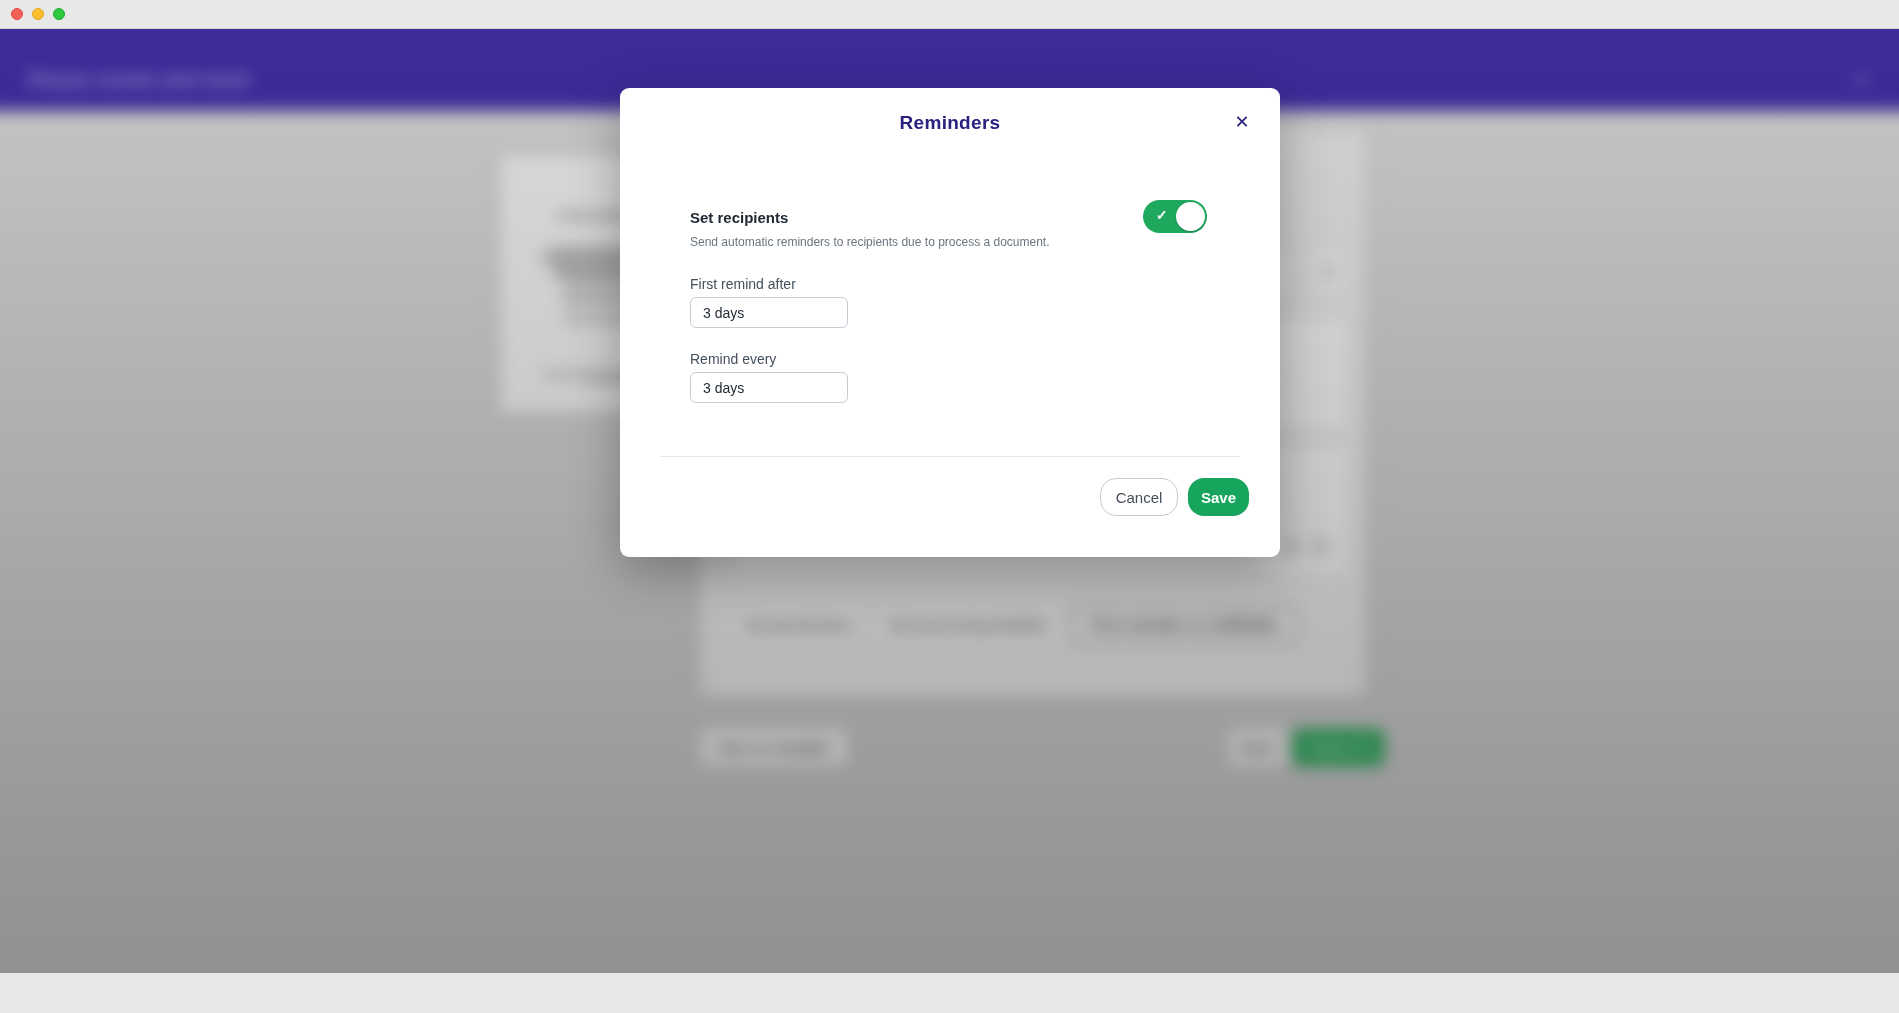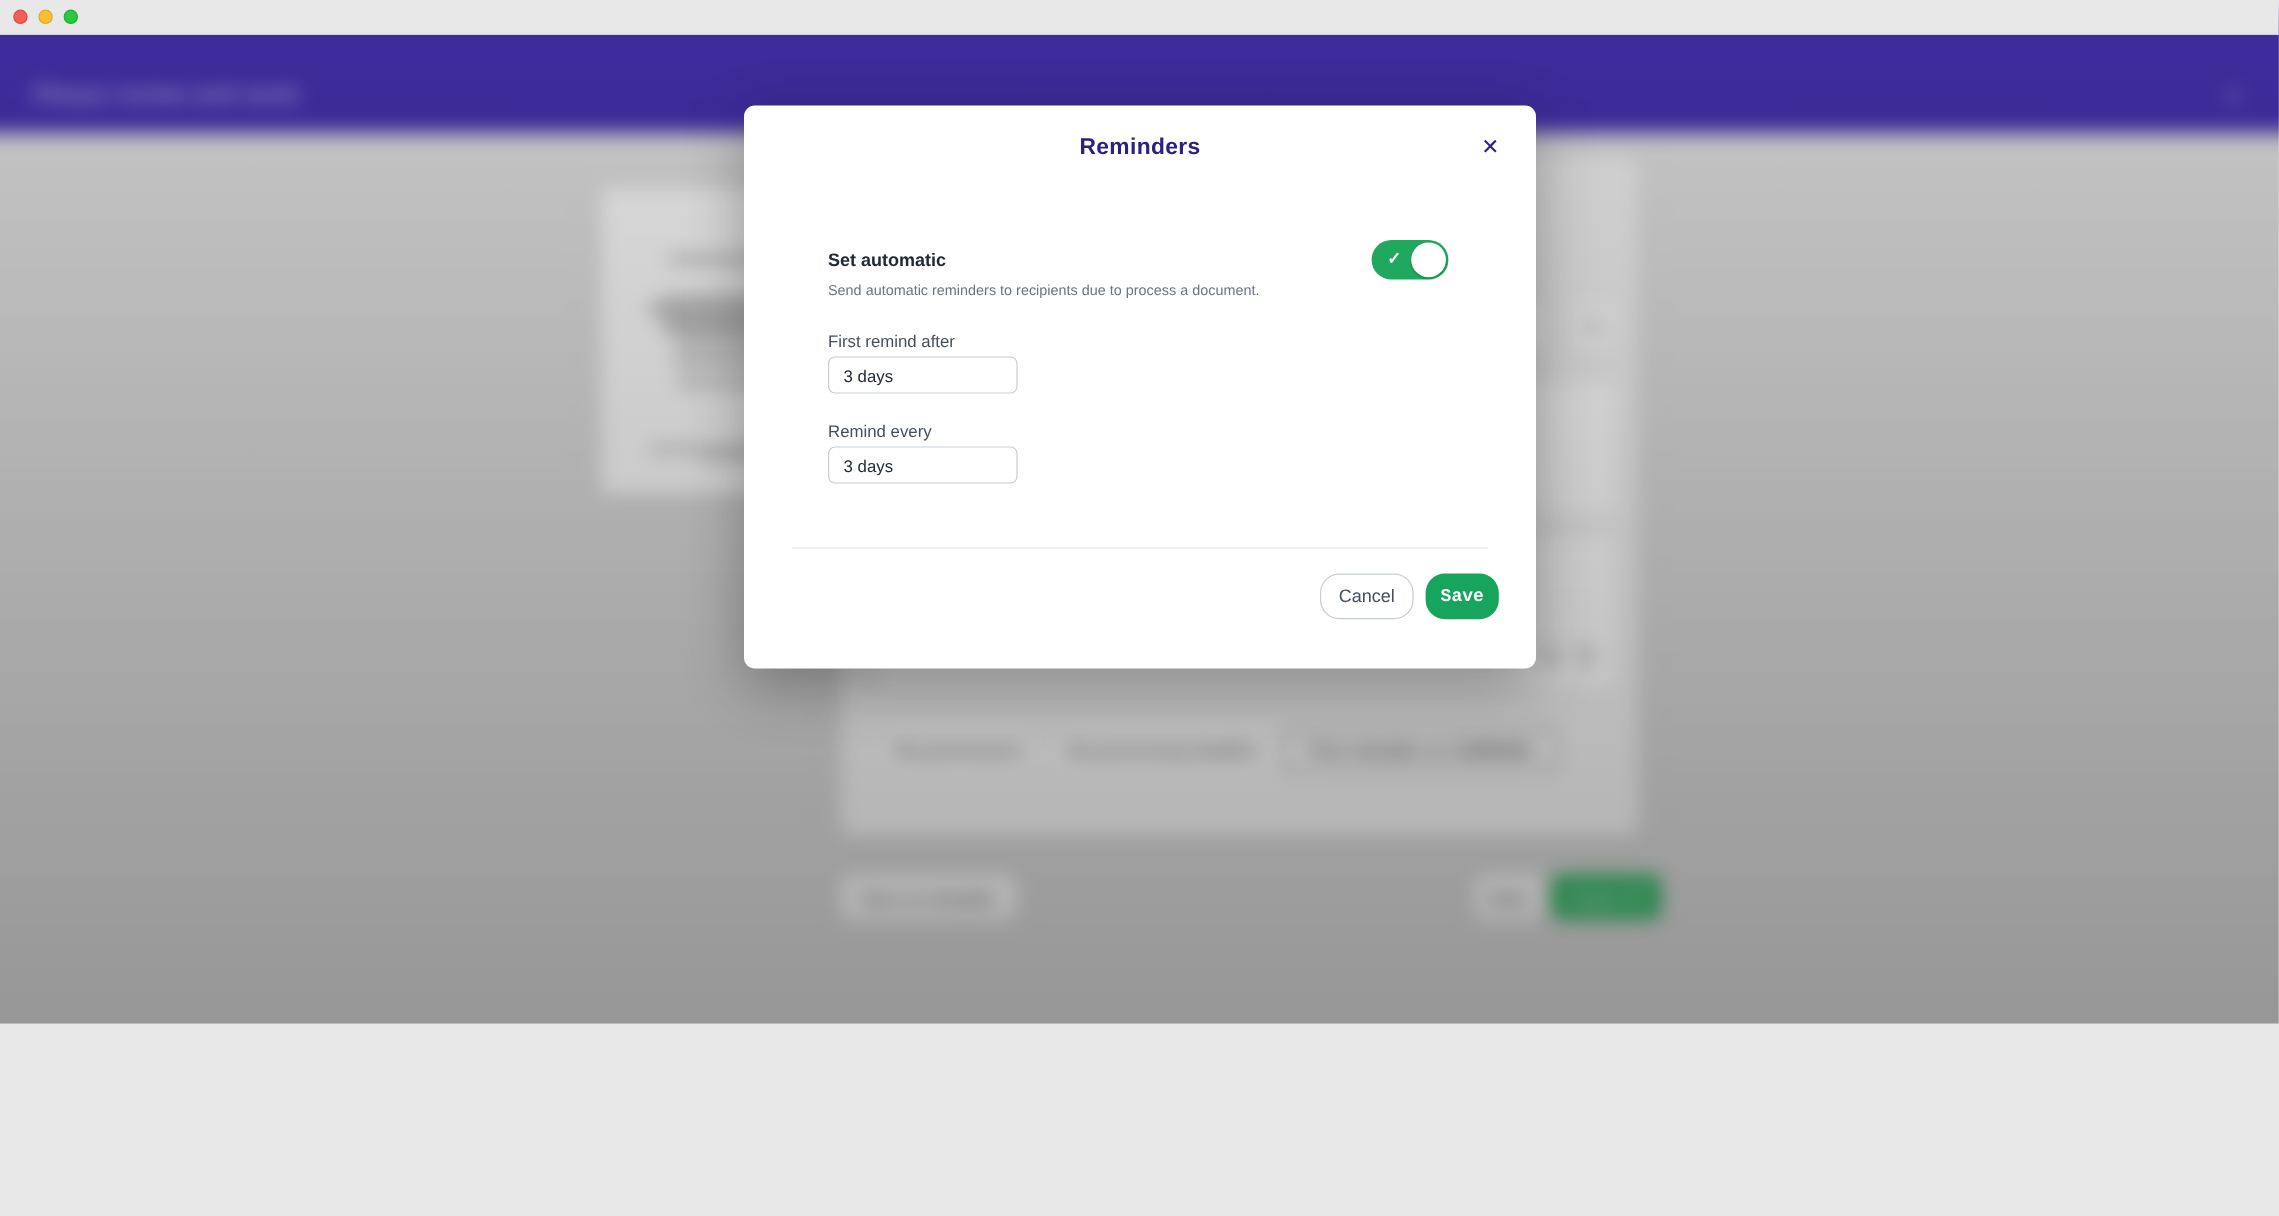--- a/index.html
+++ b/index.html
@@ -1,18 +1,18 @@
 <!DOCTYPE html>
 <html><head>
 <meta charset="utf-8">
 <style>
   * { margin:0; padding:0; box-sizing:border-box; }
   html,body { width:1899px; height:1013px; overflow:hidden; background:#e8e8e8;
               font-family:"Liberation Sans", sans-serif; }
-  .stage { position:relative; width:1899px; height:853px; overflow:hidden; }
+  .stage { position:relative; width:1899px; height:973px; overflow:hidden; }
 
   
   .titlebar { position:absolute; left:0; top:0; width:100%; height:29px;
               background:#e8e8e8; border-bottom:1px solid #d6d6d6; z-index:50; }
   .tl { position:absolute; top:8px; width:12px; height:12px; border-radius:50%; }
   .tl.red    { left:11px; background:#f35f57; border:1px solid #e14942; }
   .tl.yellow { left:32px; background:#fbbe2e; border:1px solid #e0a823; }
   .tl.green  { left:53px; background:#2bc840; border:1px solid #22ad34; }
 
   
@@ -98,21 +98,21 @@
                  font-family:"Liberation Sans",sans-serif; }
   .fi1 { top:209px; } .fi2 { top:284px; }
   .modal-divider { position:absolute; left:40px; top:368px; width:580px; height:1px;
                    background:#e4e7e9; }
   .btn { position:absolute; top:390px; height:38px; border-radius:16px; font-size:15px;
          cursor:pointer; font-family:"Liberation Sans",sans-serif;
          display:flex; align-items:center; justify-content:center; }
   .btn-cancel { left:480px; width:78px; background:#ffffff; border:1px solid #c4cdd5;
                 color:#454f5b; }
   .btn-save { left:568px; width:61px; background:#17a45c; border:none; color:#ffffff;
-              font-weight:bold;font-family:Liberation Mono, monospace; }
+              font-weight:bold; }
 </style>
 </head>
 <body>
 
 <div class="stage">
 
   <div class="backdrop">
     <div class="app-header">
       <div class="app-header-title">Please review and send</div>
       <div class="app-header-close">✕</div>
@@ -169,21 +169,21 @@
   <div class="titlebar">
     <span class="tl red"></span>
     <span class="tl yellow"></span>
     <span class="tl green"></span>
   </div>
 
   <div class="modal">
     <div class="modal-title">Reminders</div>
     <button class="modal-close">✕</button>
 
-    <div class="set-label">Set automatic</div>
+    <div class="set-label">Set recipients</div>
     <div class="toggle">
       <span class="check">✓</span>
       <span class="knob"></span>
     </div>
     <div class="set-desc">Send automatic reminders to recipients due to process a document.</div>
 
     <div class="field-label fl1">First remind after</div>
     <input class="field-input fi1" type="text" value="3 days" style="">
 
     <div class="field-label fl2">Remind every</div>

